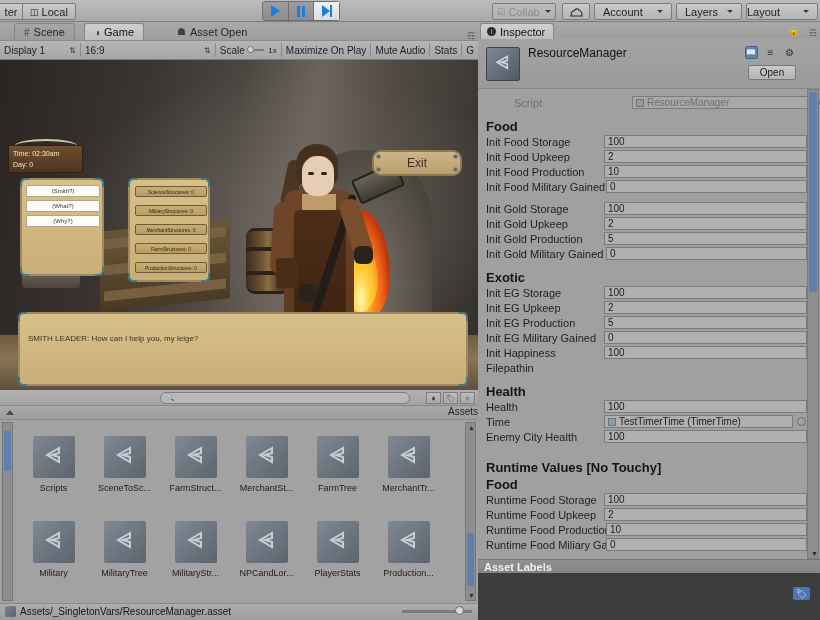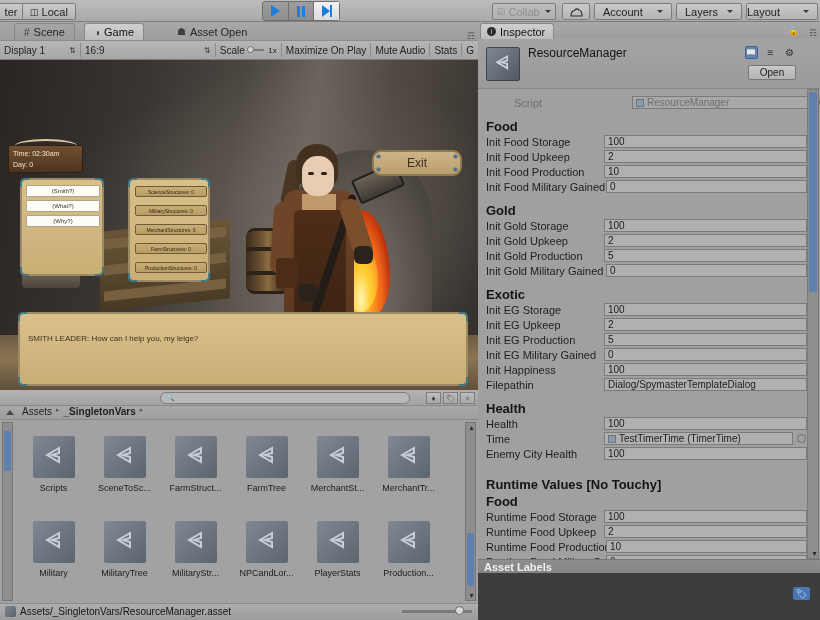--- a/index.html
+++ b/index.html
@@ -195,22 +195,22 @@
   .search-field {
     position:absolute; left:160px; top:2px; width:250px; height:12px;
     background:#b9b9b9; border:1px solid #7e7e7e; border-radius:6px;
     display:flex; align-items:center; padding:0 5px; font-size:8px; color:#6e6e6e;
   }
   .mini-ico { position:absolute; top:2px; width:15px; height:12px;
     background:linear-gradient(#bcbcbc,#aaaaaa); border:1px solid #7e7e7e;
     display:flex;align-items:center;justify-content:center;font-size:8px;color:#3b3b3b;}
   .breadcrumb {
     position:relative; height:14px; background:linear-gradient(#a9a9a9,#9e9e9e);
-    display:flex; align-items:flex-start; padding-left:22px; gap:4px;
-    border-bottom:1px solid #8a8a8a; font-size:10px; color:#1e1e1e;
+    display:flex; align-items:flex-end; padding-left:22px; gap:4px;
+    border-bottom:1px solid #8a8a8a; font-size:10px; color:#1e1e1e;flex-direction:column;
   }
   .breadcrumb .sep { color:#5d5d5d; font-size:7px; }
   .breadcrumb .bc-up { position:absolute; left:6px; top:4px; width:0;height:0;
     border-left:4px solid transparent;border-right:4px solid transparent;border-bottom:5px solid #4a4a4a;}
   .assets-grid-wrap { position:relative; width:478px; height:183px; background:#a2a2a2; overflow:hidden; }
   .assets-grid { position:absolute; left:18px; top:-10px; width:440px;
     display:grid; grid-template-columns: repeat(6, 71px); column-gap:0; }
   .asset-cell { width:71px; height:85px; display:flex; flex-direction:column;
     align-items:center; justify-content:flex-end; padding-bottom:2px; }
   .asset-ico { width:42px; height:42px; border-radius:2px;
@@ -530,29 +530,29 @@
               </svg>
             </div>
           <div class="asset-lbl">FarmStruct...</div>
         </div>
         <div class="asset-cell">
           <div class="asset-ico">
               <svg width="26" height="26" viewBox="0 0 26 26">
                 <path d="M18 4 L6 11 L18 18 L18 13 L11 11 L18 9 Z" fill="none" stroke="#c8ced6" stroke-width="2"></path>
               </svg>
             </div>
+          <div class="asset-lbl">MerchantSt...</div>
+        </div>
+        <div class="asset-cell">
+          <div class="asset-ico">
+              <svg width="26" height="26" viewBox="0 0 26 26">
+                <path d="M18 4 L6 11 L18 18 L18 13 L11 11 L18 9 Z" fill="none" stroke="#c8ced6" stroke-width="2"></path>
+              </svg>
+            </div>
           <div class="asset-lbl">FarmTree</div>
-        </div>
-        <div class="asset-cell">
-          <div class="asset-ico">
-              <svg width="26" height="26" viewBox="0 0 26 26">
-                <path d="M18 4 L6 11 L18 18 L18 13 L11 11 L18 9 Z" fill="none" stroke="#c8ced6" stroke-width="2"></path>
-              </svg>
-            </div>
-          <div class="asset-lbl">MerchantSt...</div>
         </div>
         <div class="asset-cell">
           <div class="asset-ico">
               <svg width="26" height="26" viewBox="0 0 26 26">
                 <path d="M18 4 L6 11 L18 18 L18 13 L11 11 L18 9 Z" fill="none" stroke="#c8ced6" stroke-width="2"></path>
               </svg>
             </div>
           <div class="asset-lbl">MerchantTr...</div>
         </div>
 
@@ -710,21 +710,20 @@
           </span>
         </div>
       <div class="row">
           <span class="lbl" style="width:120px">Init Food Military Gained</span>
           <span class="fld" style="width:201px">
             <span>0</span>
           </span>
         </div>
 
       <div class="gap"></div>
-      <div class="hdr">Gold</div>
       <div class="row">
           <span class="lbl">Init Gold Storage</span>
           <span class="fld">
             <span>100</span>
           </span>
         </div>
       <div class="row">
           <span class="lbl">Init Gold Upkeep</span>
           <span class="fld">
             <span>2</span>
@@ -770,23 +769,20 @@
           </span>
         </div>
       <div class="row">
           <span class="lbl">Init Happiness</span>
           <span class="fld">
             <span>100</span>
           </span>
         </div>
       <div class="row">
           <span class="lbl">Filepathin</span>
-          <span class="fld">
-            <span>Dialog/SpymasterTemplateDialog</span>
-          </span>
         </div>
 
       <div class="gap"></div>
       <div class="hdr">Health</div>
       <div class="row">
           <span class="lbl">Health</span>
           <span class="fld">
             <span>100</span>
           </span>
         </div>

